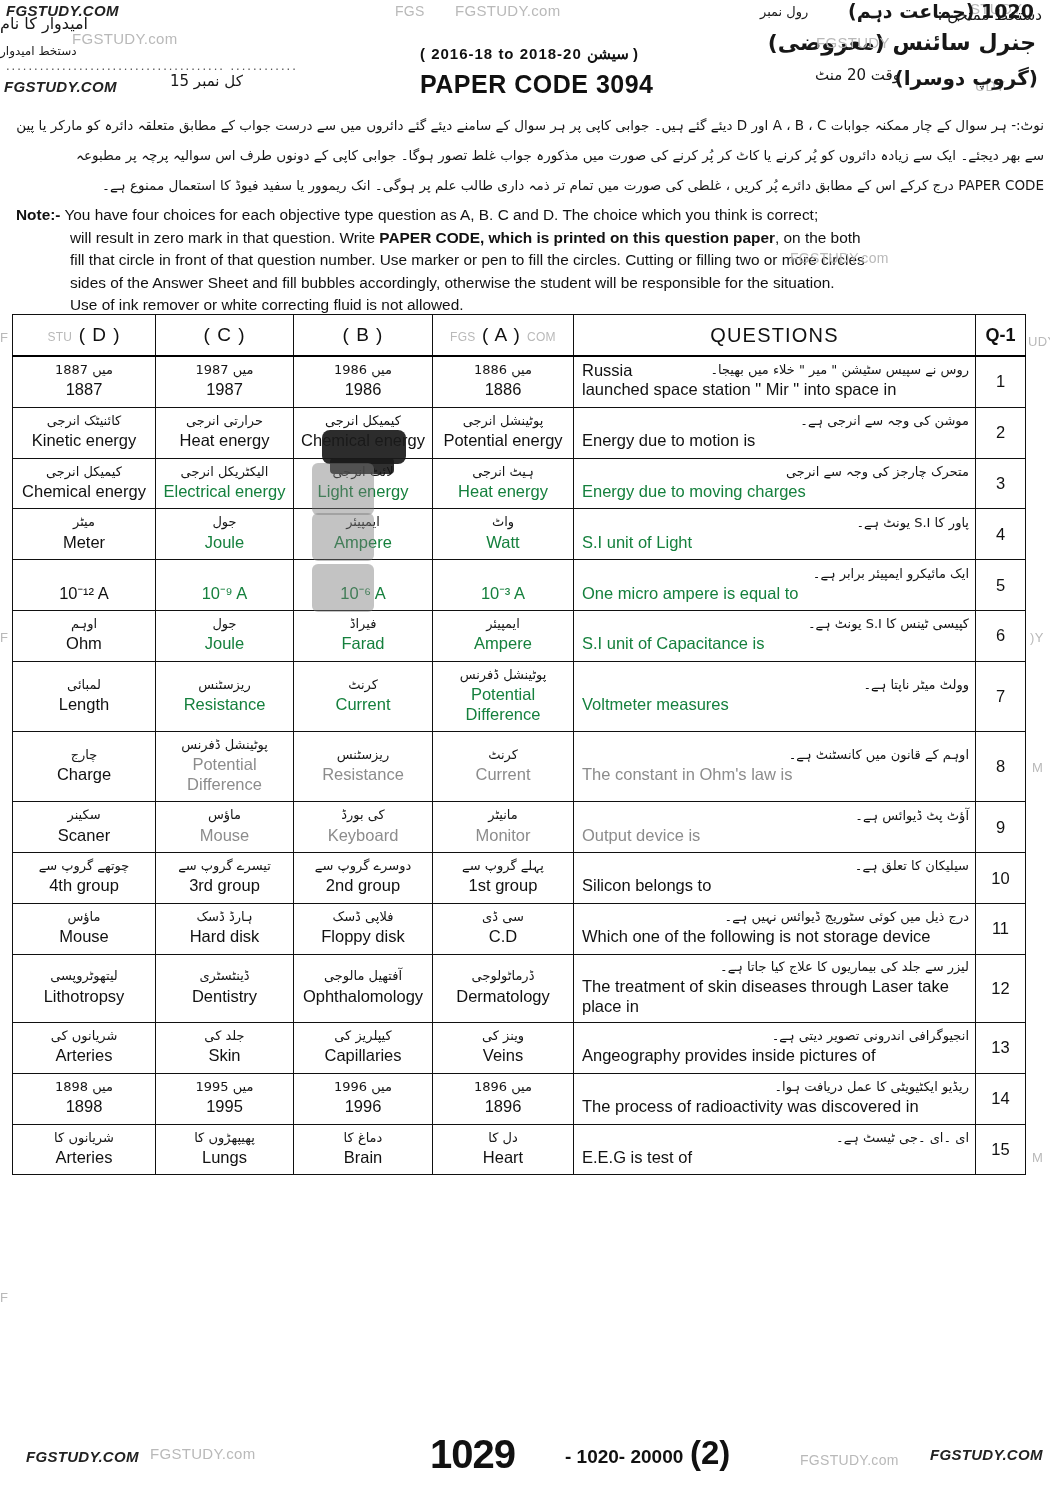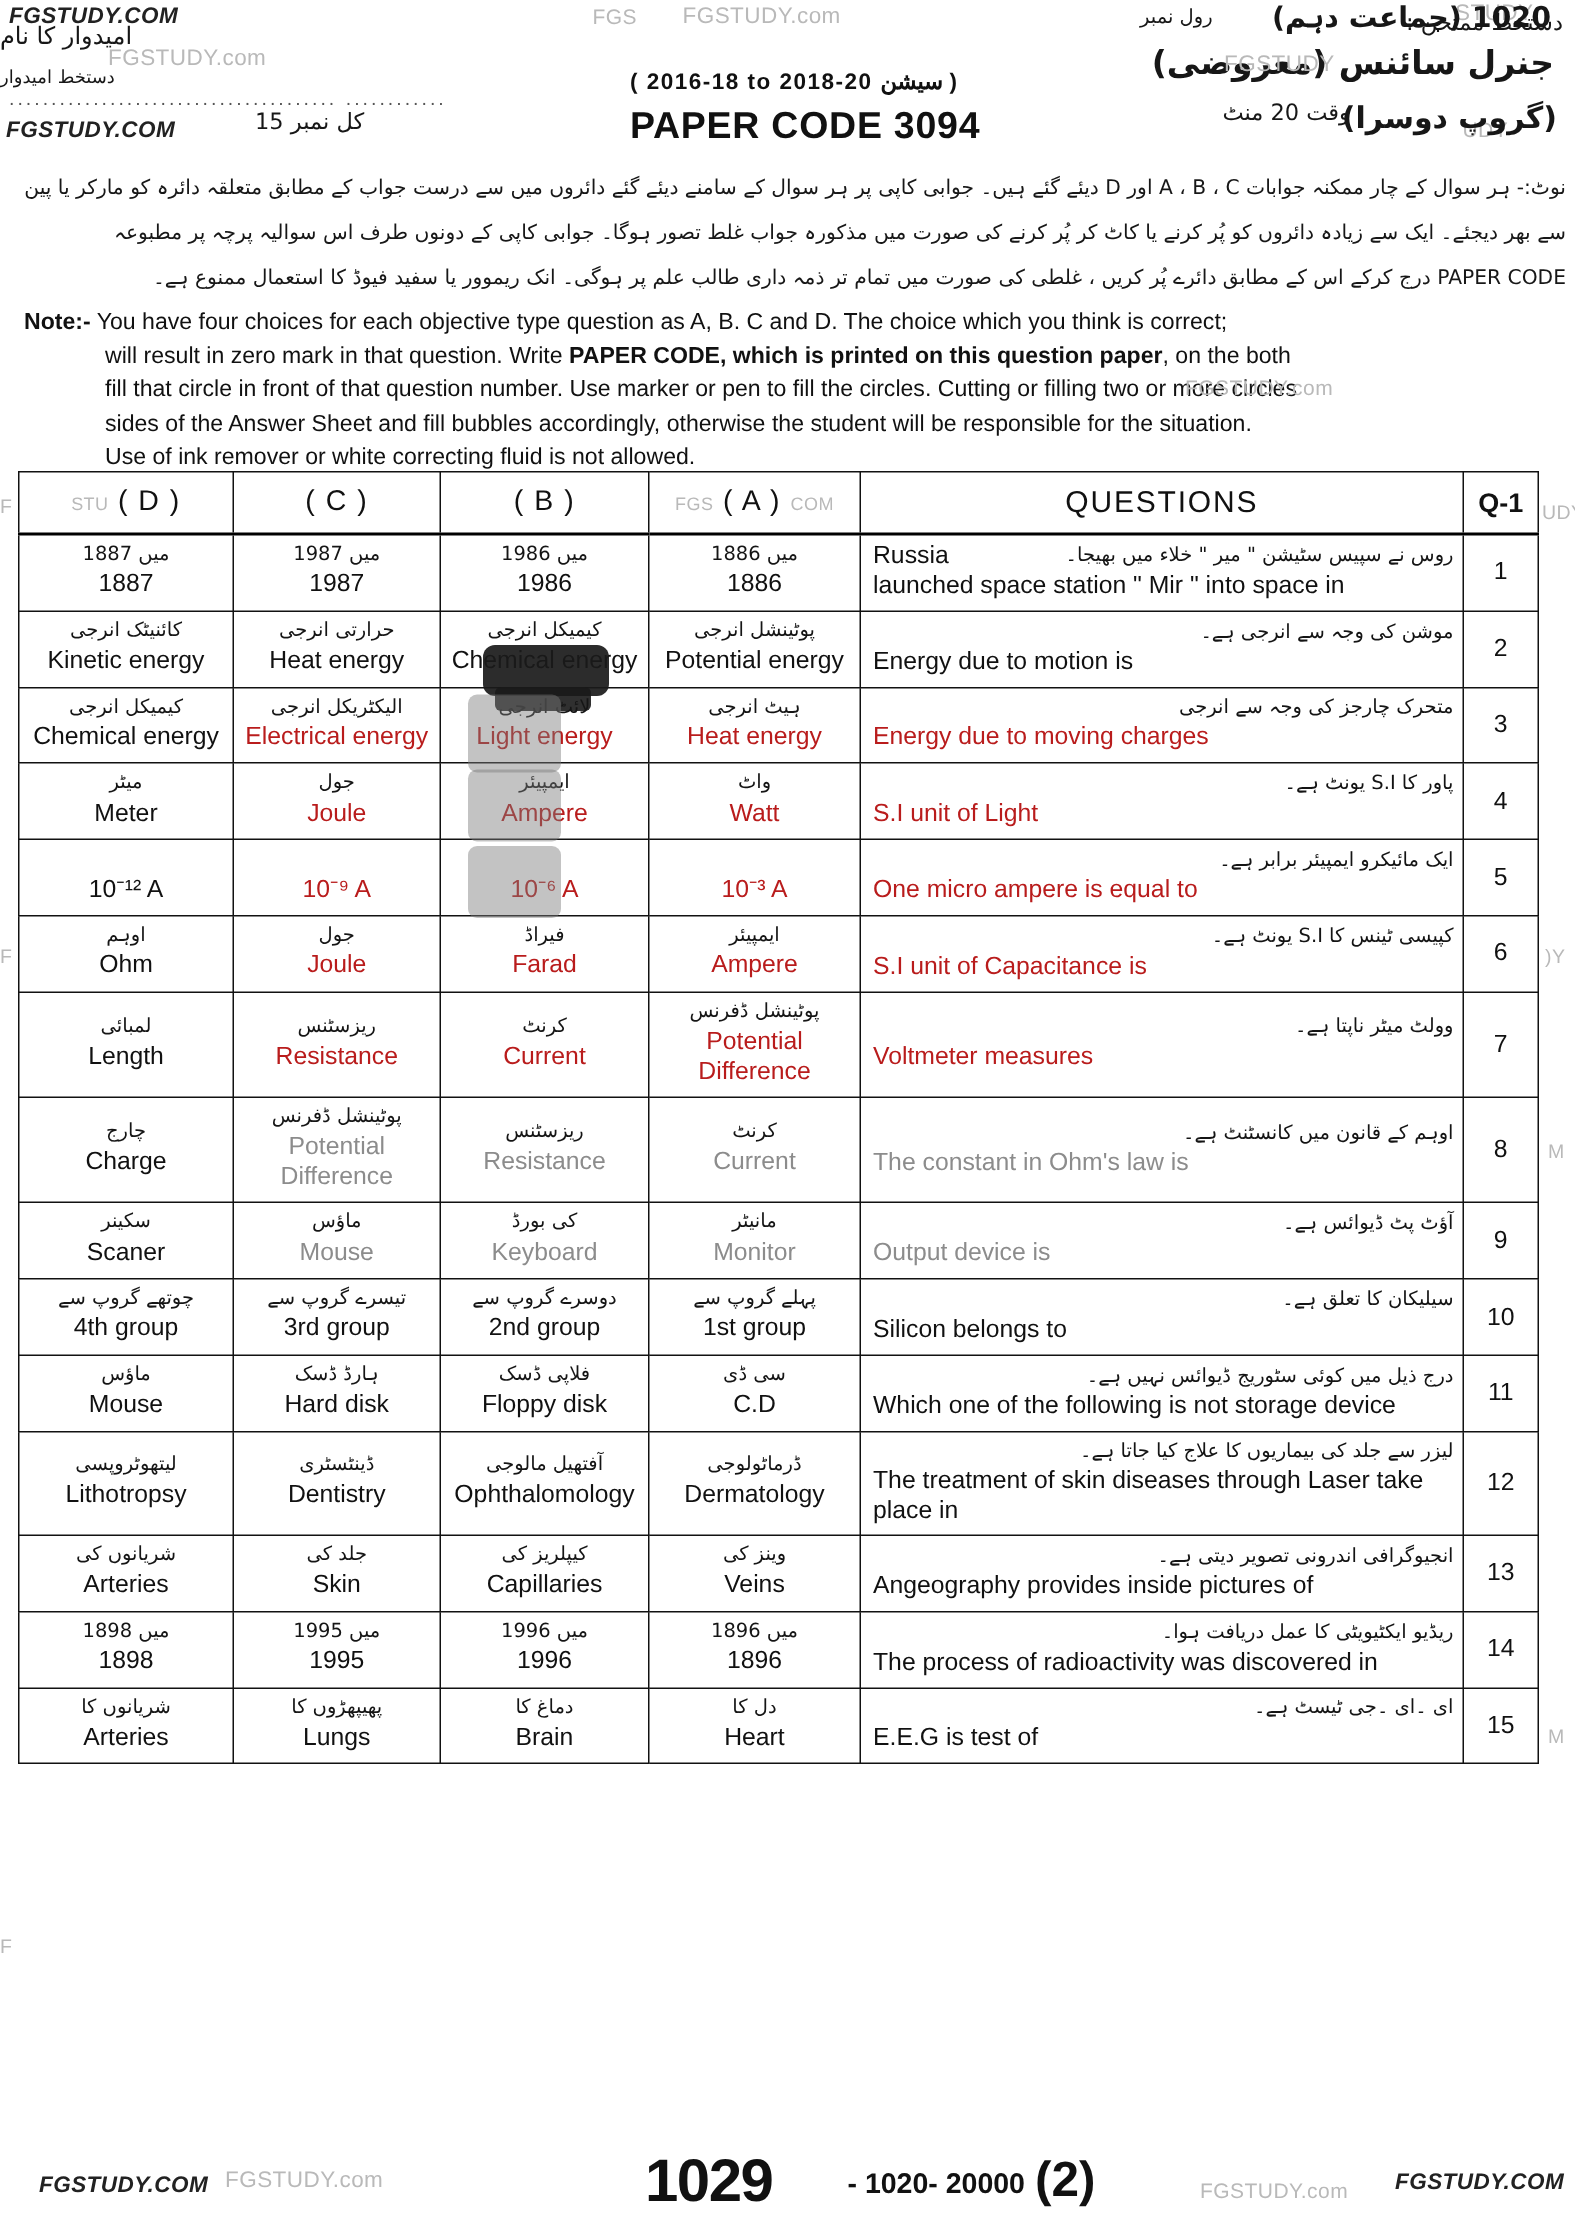--- a/index.html
+++ b/index.html
@@ -74,21 +74,21 @@
   .opt .en{font-size:16.5px;}
 
   
   .qc{padding:4px 6px 6px 8px;}
   .qc .qur{font-family:"DejaVu Sans",sans-serif;font-size:13px;direction:rtl;
            text-align:right;margin-bottom:2px;color:#141414;}
   .qc .qen{font-size:16.5px;line-height:1.22;text-align:left;}
   .numc{text-align:center;font-size:16.5px;}
 
   
-  .fade1{color:#b91c1c;}
+  .fade1{color:#15803d;}
   .fade2{color:#8c8c8c;}
   .smudge{position:absolute;background:#1a1a1a;opacity:.88;}
 
   
   .ftr{position:absolute;left:0;top:1432px;width:1050px;height:54px;}
   .ftr .code{position:absolute;left:430px;top:0px;font-size:40px;font-weight:bold;letter-spacing:-1px;}
   .ftr .run{position:absolute;left:565px;top:14px;font-size:19px;font-weight:bold;}
   .ftr .grp{position:absolute;left:690px;top:2px;font-size:33px;font-weight:bold;}
 </style>
 </head>

